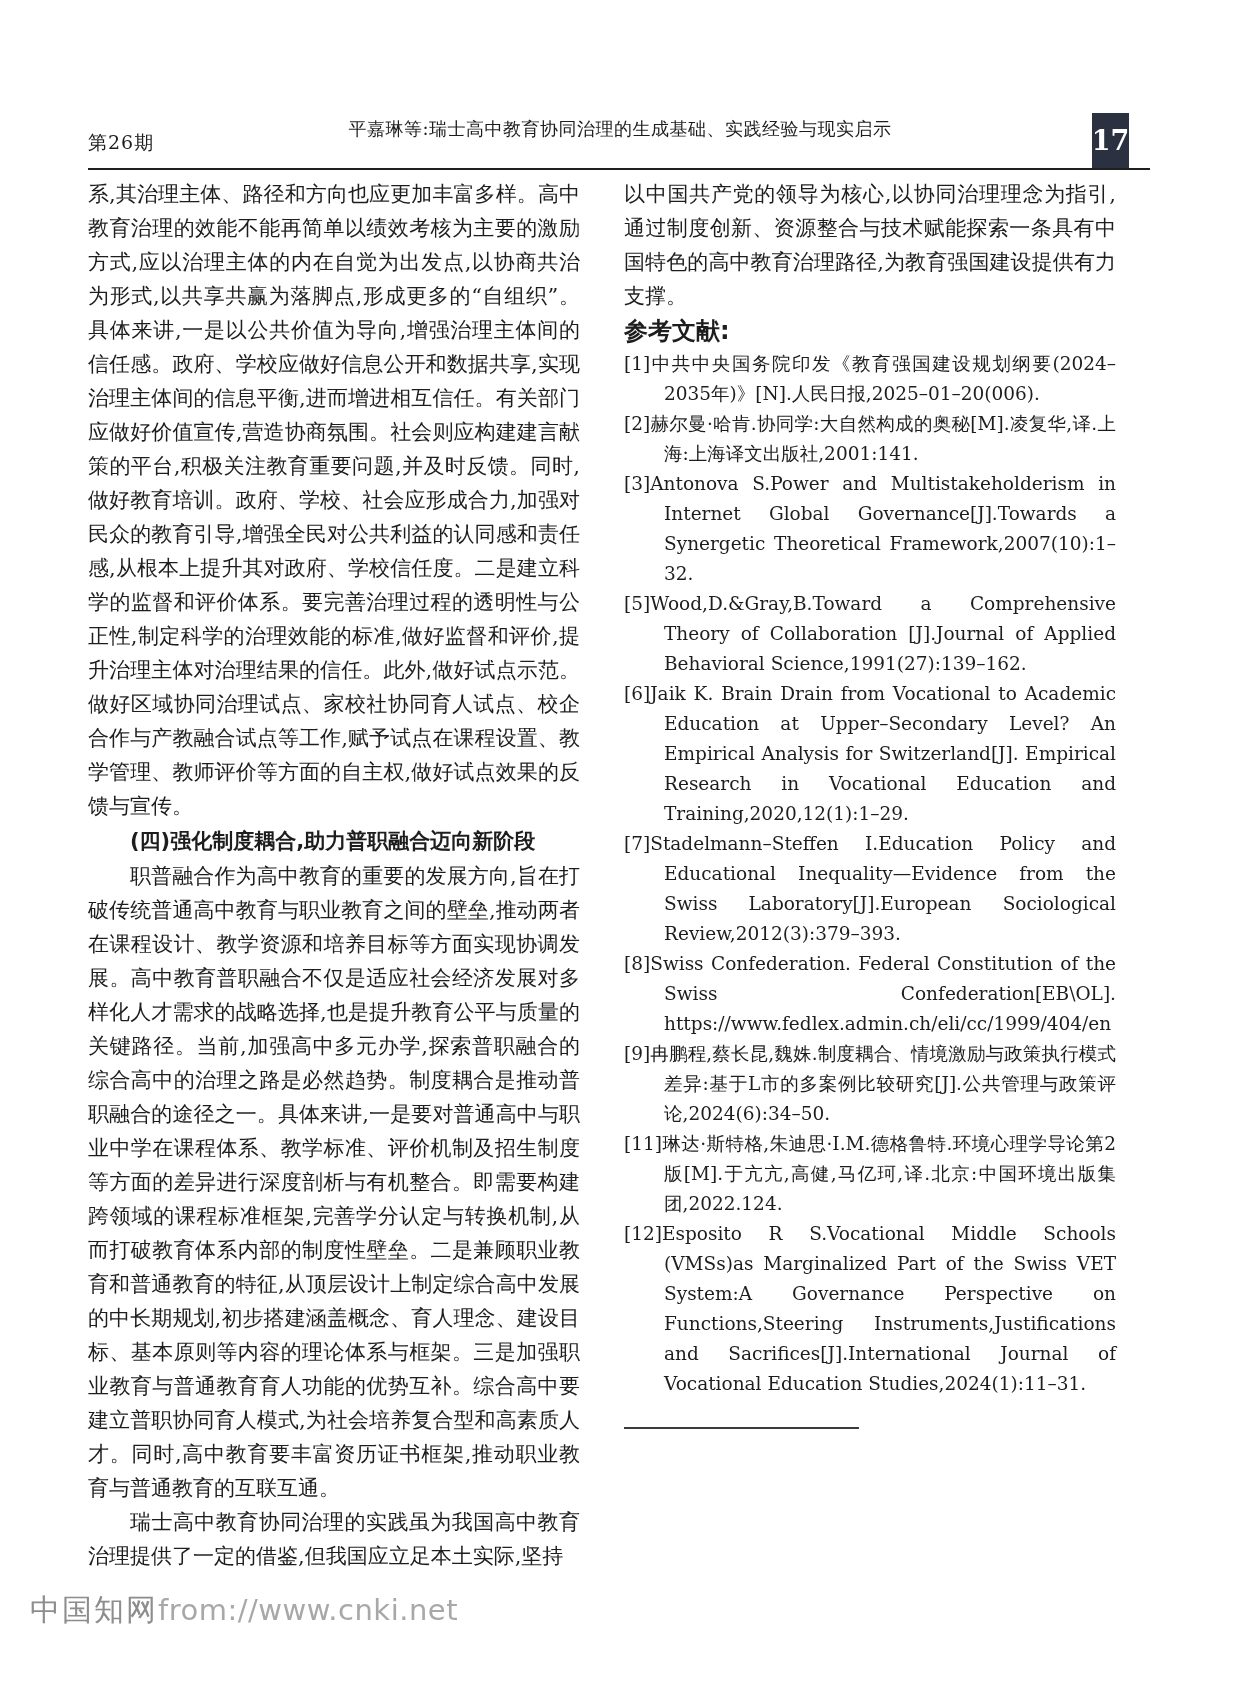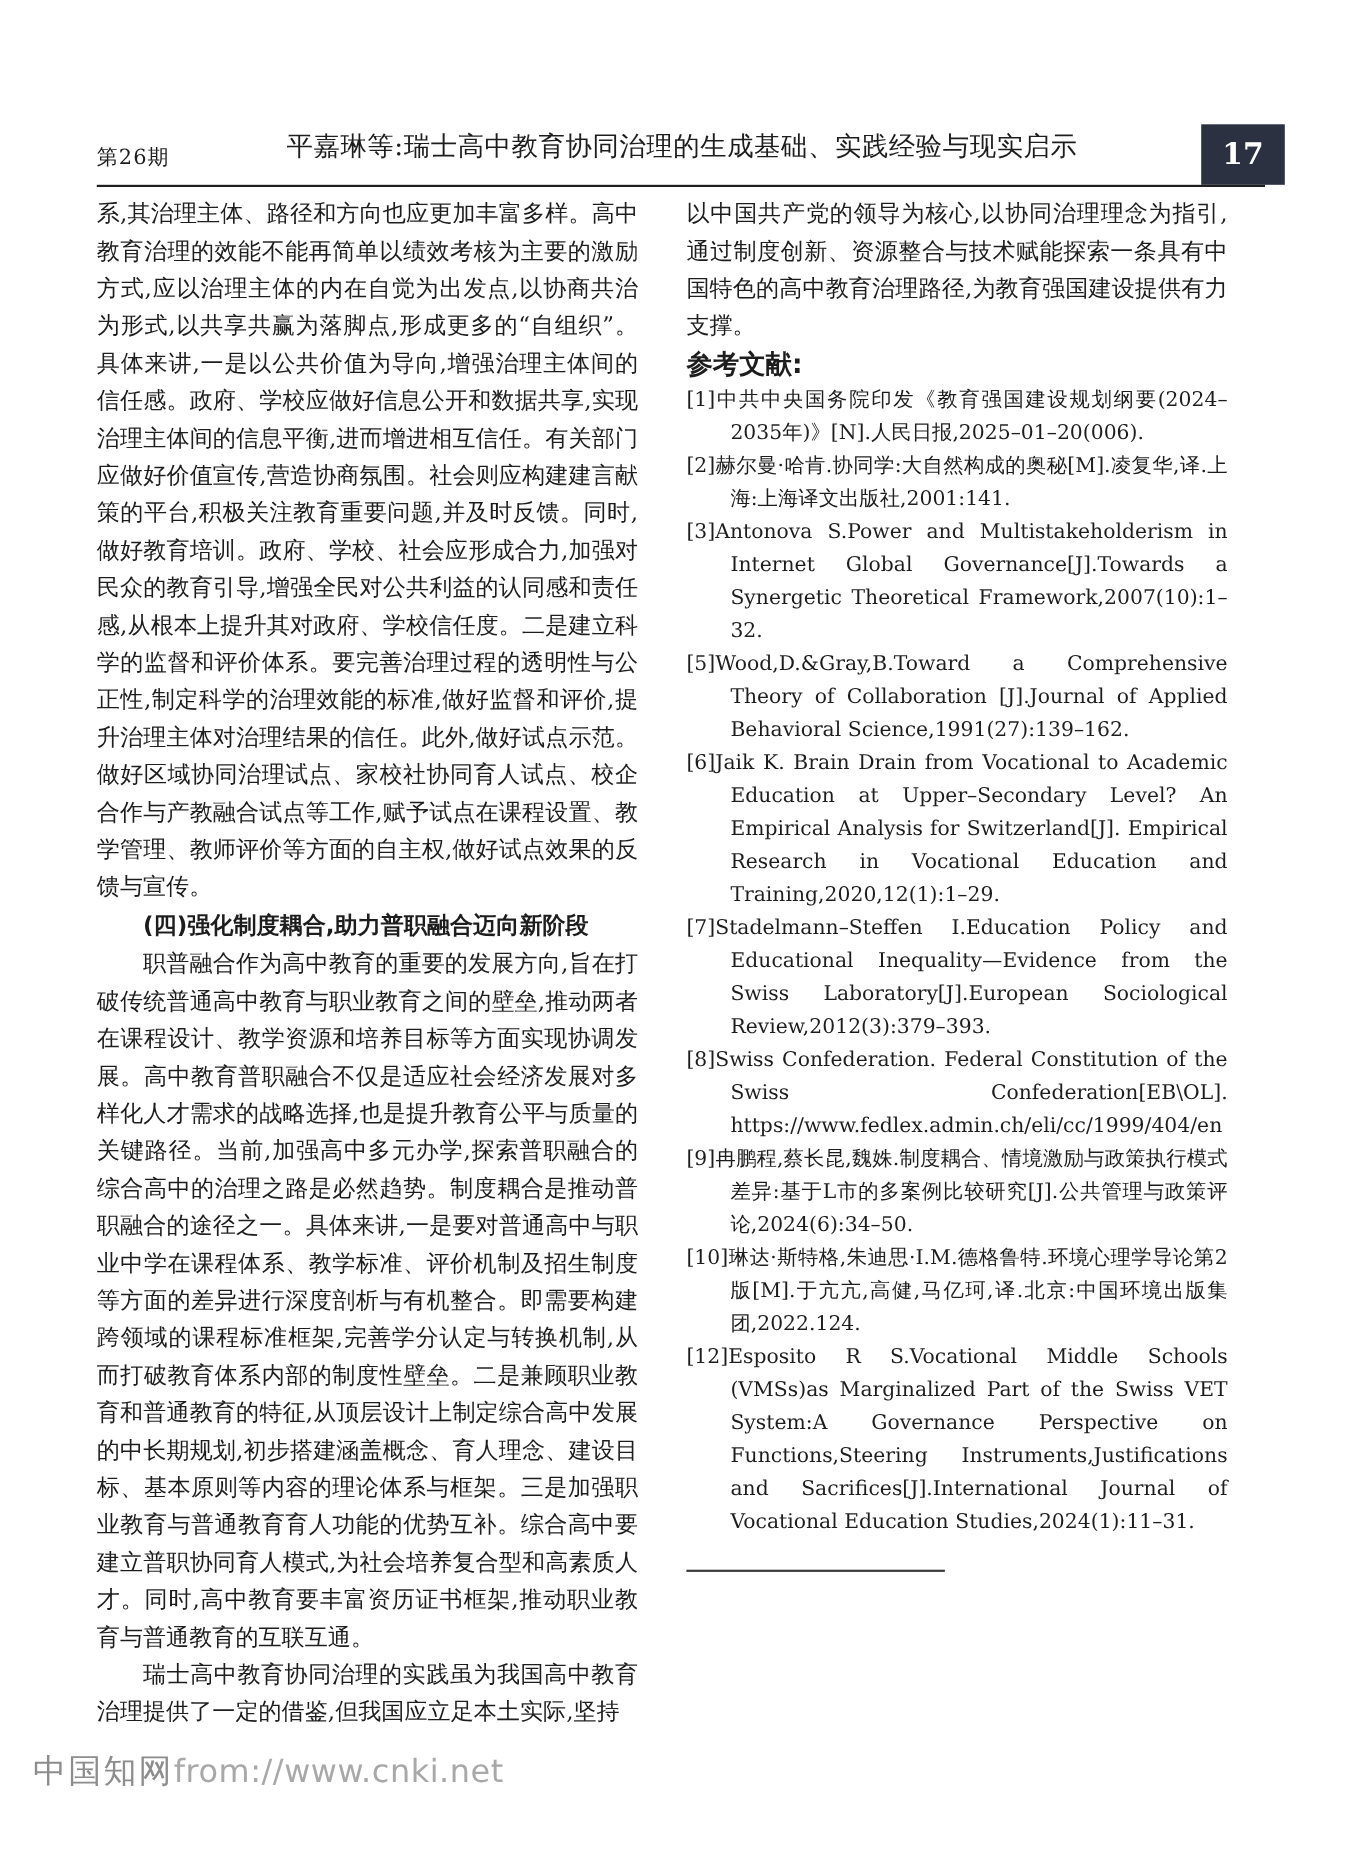--- a/index.html
+++ b/index.html
@@ -3,23 +3,23 @@
 <meta charset="utf-8">
 <style>
   html,body{margin:0;padding:0;background:#e9e9e9;}
   .page{
     position:relative;width:1240px;height:1682px;background:#ffffff;
     margin:0 auto;overflow:hidden;
     font-family:"DejaVu Serif","Liberation Serif",serif;color:#1d1d1d;
   }
   
   .issue{position:absolute;top:117px;left:88px;font-size:19px;letter-spacing:1px;margin-top:13px;}
-  .running-title{position:absolute;top:117px;left:230px;width:780px;text-align:center;font-size:24px;letter-spacing:0.5px;}
+  .running-title{position:absolute;top:117px;left:230px;width:780px;text-align:center;font-size:18px;letter-spacing:0.5px;}
   .page-badge{
-    position:absolute;top:113px;left:1092px;width:76px;height:55px;background:#2b3140;
+    position:absolute;top:113px;left:1092px;width:37px;height:55px;background:#2b3140;
     color:#ffffff;display:flex;align-items:center;justify-content:center;
     font-size:27px;font-weight:600;font-family:"DejaVu Serif","Liberation Serif",serif;
   }
   .header-rule{position:absolute;top:168px;left:88px;width:1062px;height:2px;background:#1f1f1f;}
   
   .col{position:absolute;top:177px;width:492px;font-size:21px;line-height:34px;text-align:justify;text-justify:inter-ideograph;}
   .col-left{left:88px;}
   .col-right{left:624px;}
   .col p{margin:0;}
   .indent{text-indent:2em;}
@@ -64,21 +64,21 @@
     <p class="refs-heading">参考文献:</p>
     <div class="refs">
       <p class="ref">[1]中共中央国务院印发《教育强国建设规划纲要(2024–2035年)》[N].人民日报,2025–01–20(006).</p>
       <p class="ref">[2]赫尔曼·哈肯.协同学:大自然构成的奥秘[M].凌复华,译.上海:上海译文出版社,2001:141.</p>
       <p class="ref">[3]Antonova S.Power and Multistakeholderism in Internet Global Governance[J].Towards a Synergetic Theoretical Framework,2007(10):1–32.</p>
       <p class="ref">[5]Wood,D.&amp;Gray,B.Toward a Comprehensive Theory of Collaboration [J].Journal of Applied Behavioral Science,1991(27):139–162.</p>
       <p class="ref">[6]Jaik K. Brain Drain from Vocational to Academic Education at Upper–Secondary Level? An Empirical Analysis for Switzerland[J]. Empirical Research in Vocational Education and Training,2020,12(1):1–29.</p>
       <p class="ref">[7]Stadelmann–Steffen I.Education Policy and Educational Inequality—Evidence from the Swiss Laboratory[J].European Sociological Review,2012(3):379–393.</p>
       <p class="ref">[8]Swiss Confederation. Federal Constitution of the Swiss Confederation[EB\OL]. https://www.fedlex.admin.ch/eli/cc/1999/404/en</p>
       <p class="ref">[9]冉鹏程,蔡长昆,魏姝.制度耦合、情境激励与政策执行模式差异:基于L市的多案例比较研究[J].公共管理与政策评论,2024(6):34–50.</p>
-      <p class="ref">[10]琳达·斯特格,朱迪思·I.M.德格鲁特.环境心理学导论第2版[M].于亢亢,高健,马亿珂,译.北京:中国环境出版集团,2022.124.</p>
+      <p class="ref">[11]琳达·斯特格,朱迪思·I.M.德格鲁特.环境心理学导论第2版[M].于亢亢,高健,马亿珂,译.北京:中国环境出版集团,2022.124.</p>
       <p class="ref">[12]Esposito R S.Vocational Middle Schools (VMSs)as Marginalized Part of the Swiss VET System:A Governance Perspective on Functions,Steering Instruments,Justifications and Sacrifices[J].International Journal of Vocational Education Studies,2024(1):11–31.</p>
     </div>
     <hr class="footnote-rule">
 
   </div>
 
   <div class="footer">
     <span class="brand">中国知网</span>
     <span class="url">from://www.cnki.net</span>
   </div>

